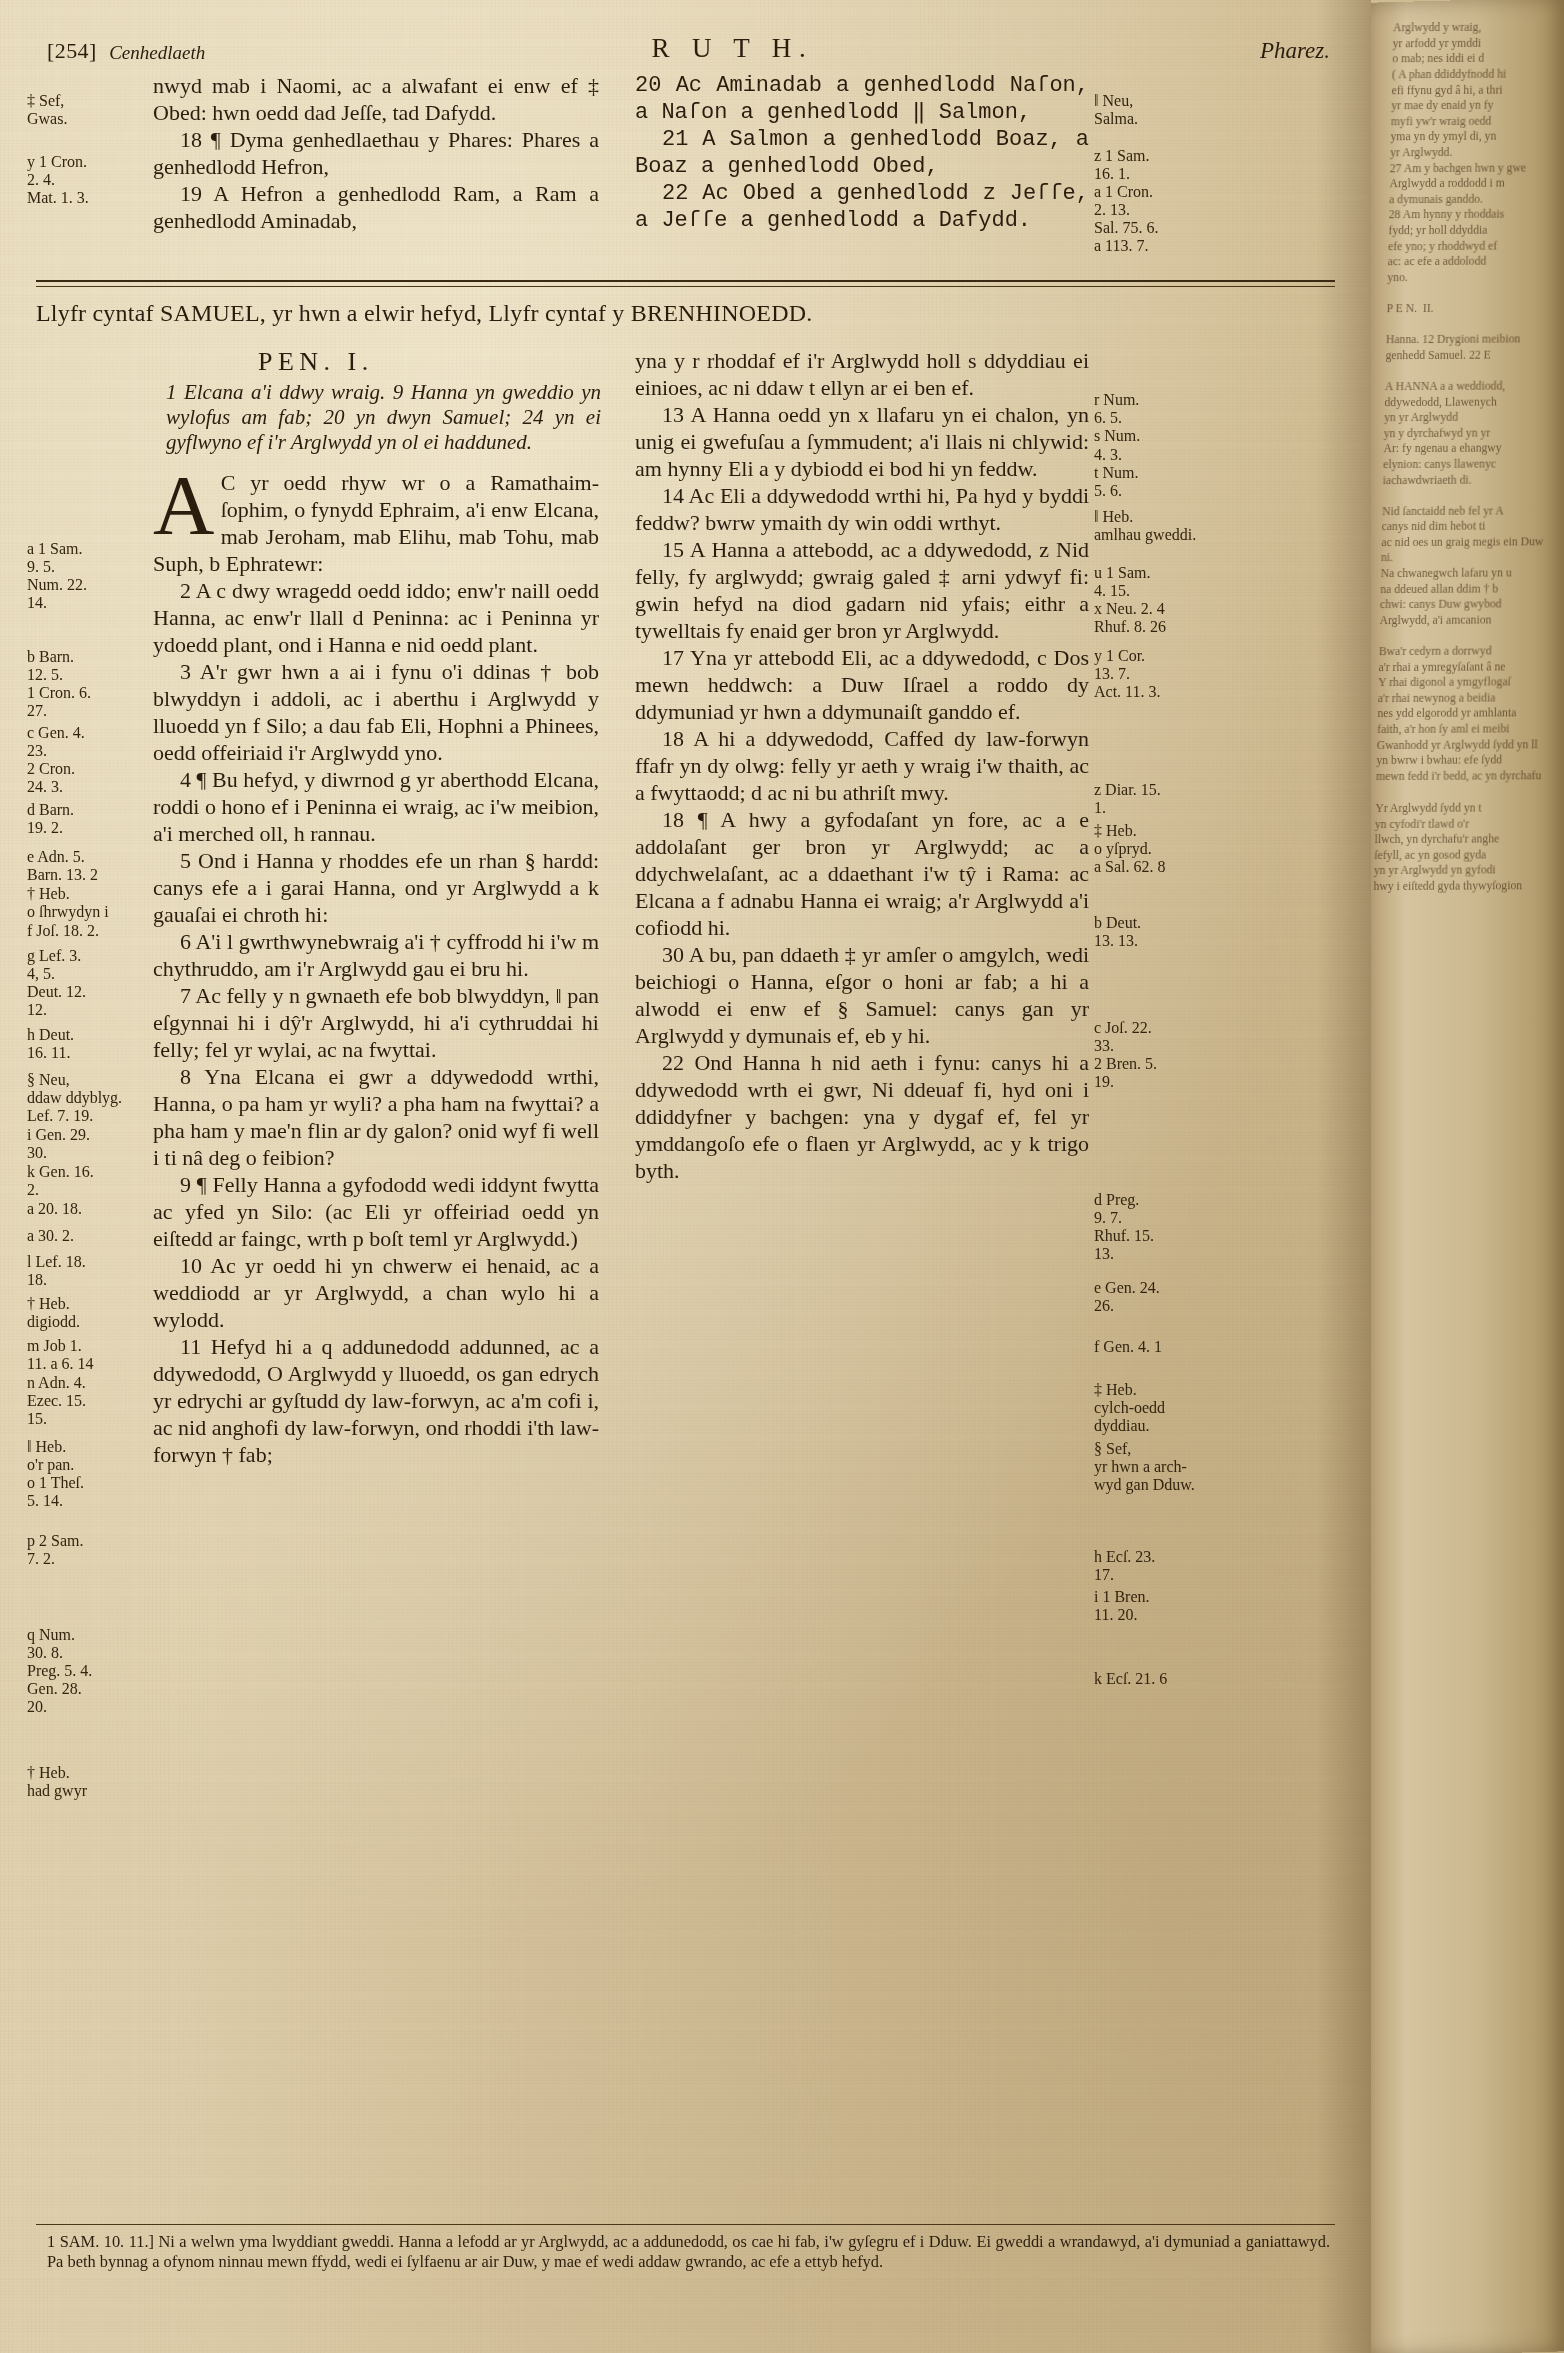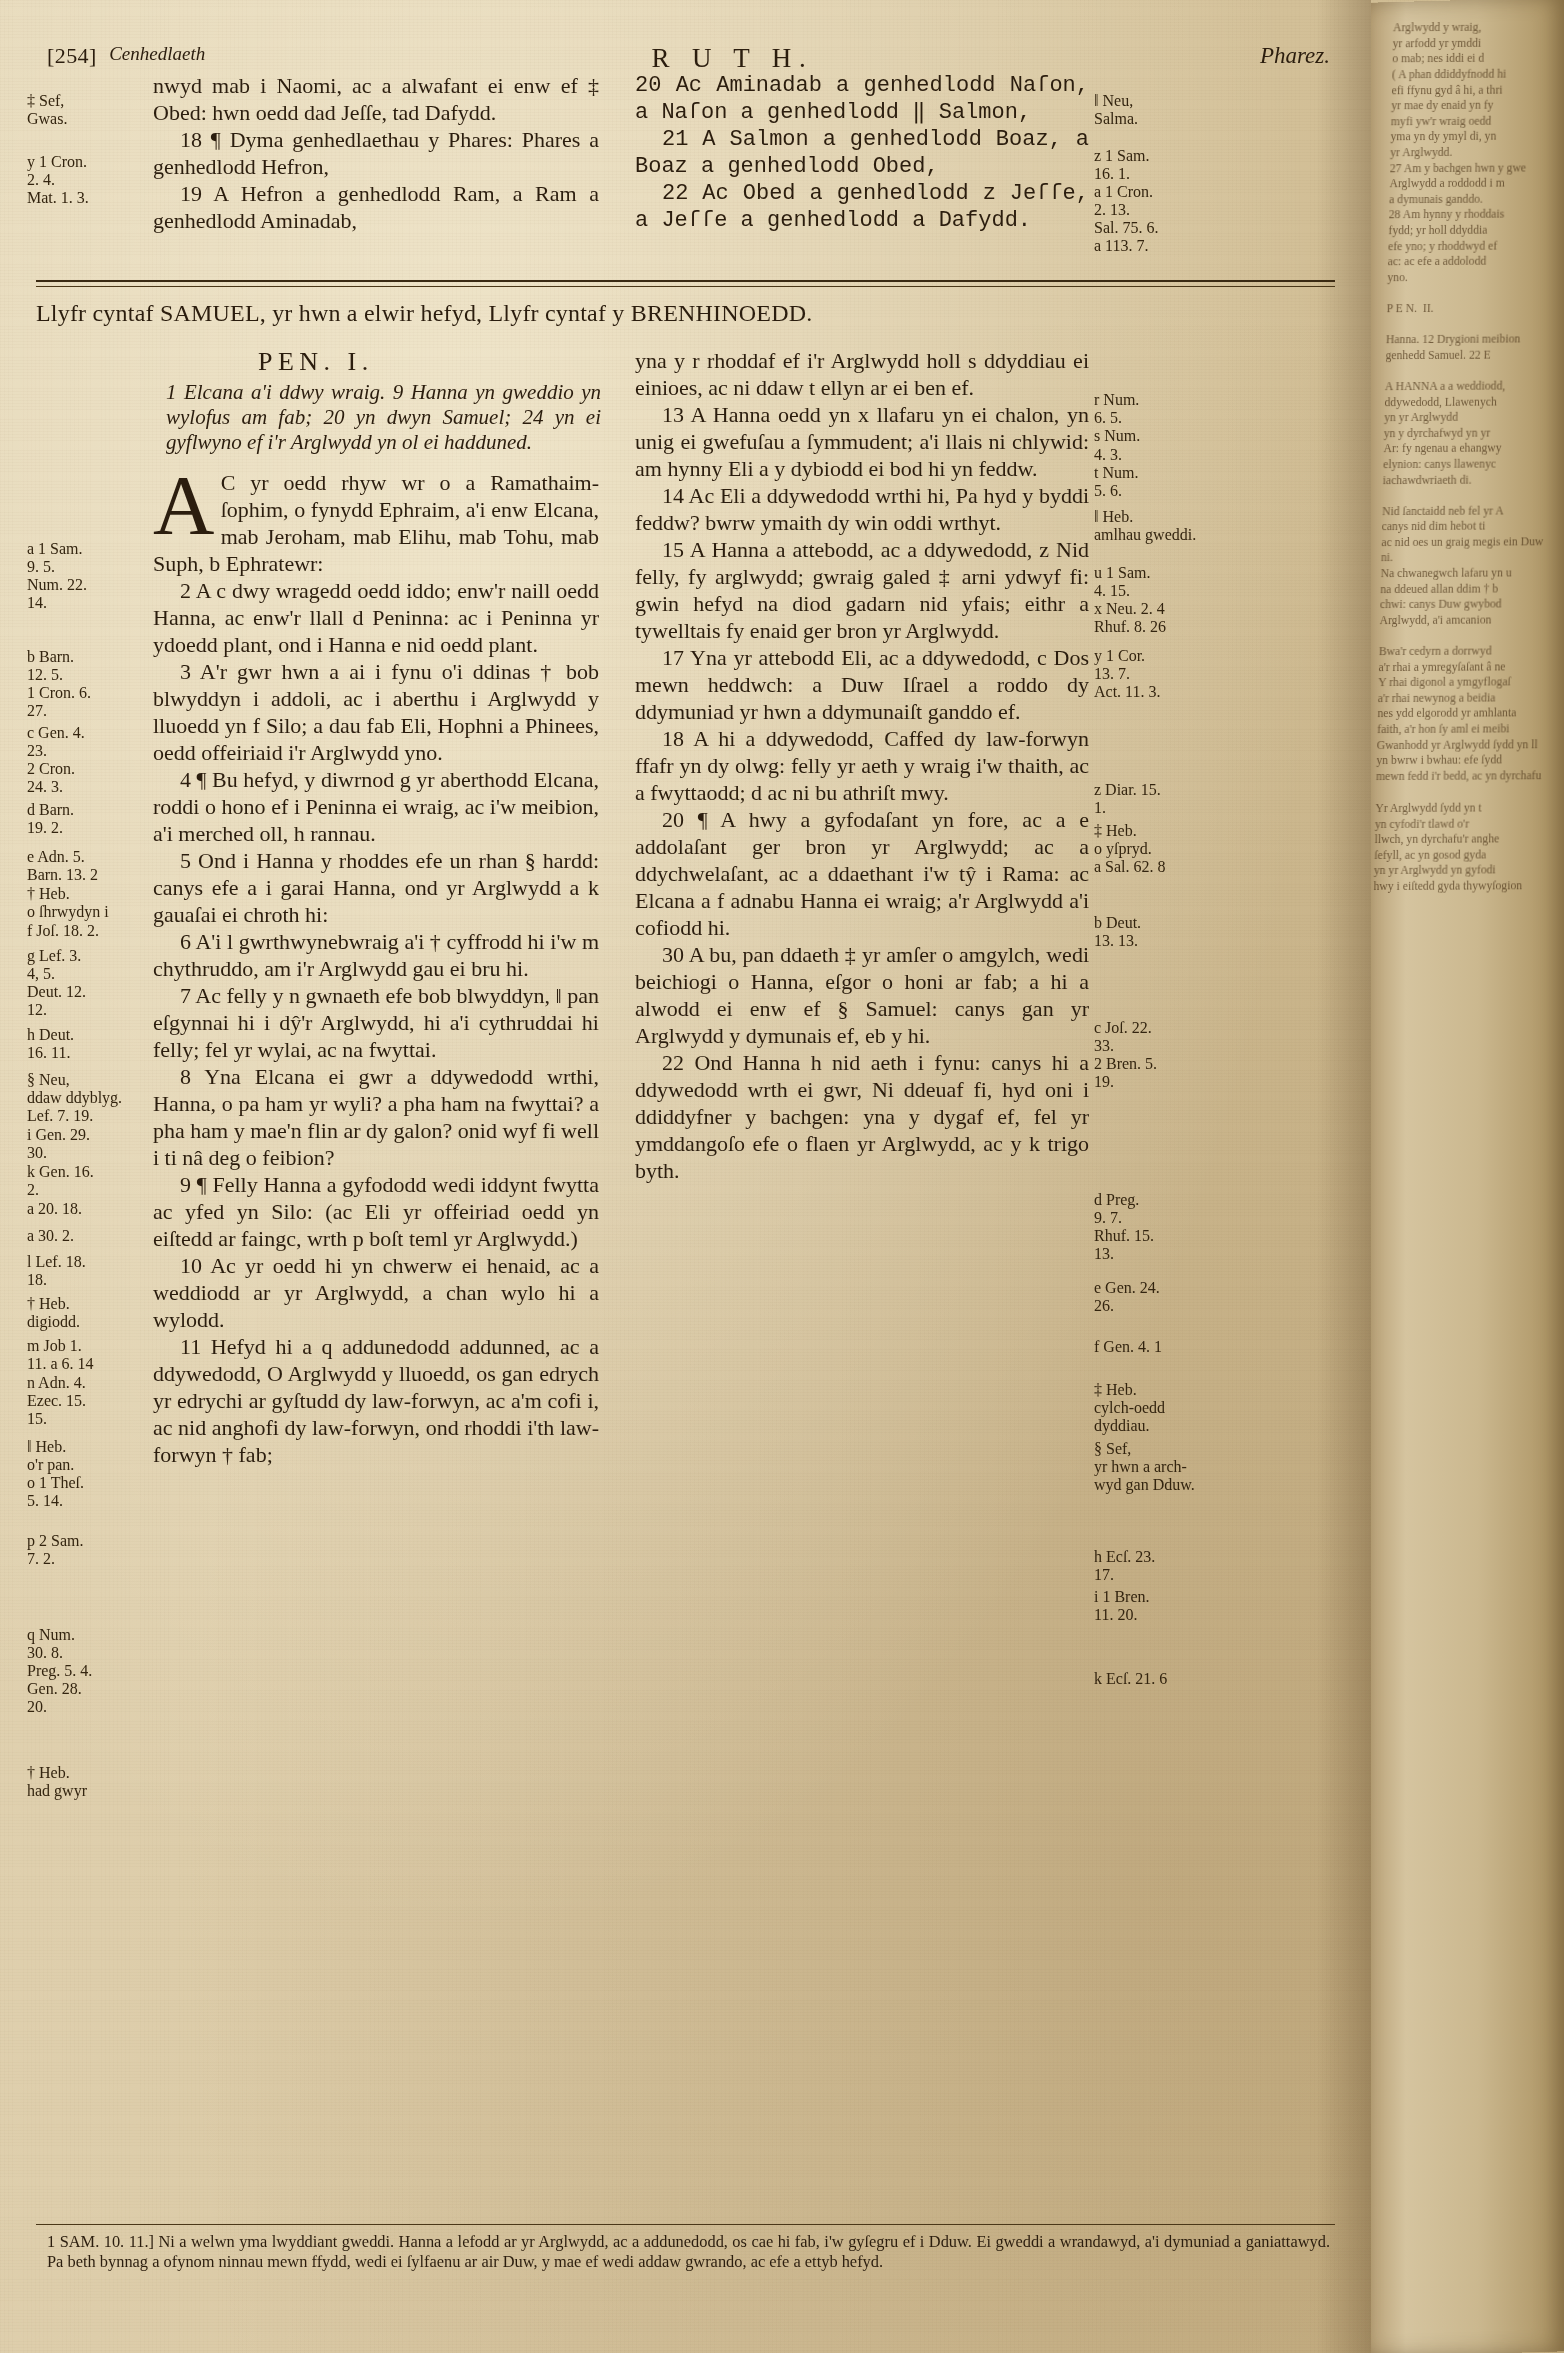--- a/index.html
+++ b/index.html
@@ -47,21 +47,21 @@
   .gutter-shadow{
     position:absolute;top:0;right:194px;width:55px;height:2354px;
     background:linear-gradient(90deg, rgba(70,45,15,0) 0%, rgba(70,45,15,.28) 100%);
   }
 
   .sheet{position:absolute;left:0;top:0;width:1371px;height:2354px;}
 
   
   .runhead{
     position:absolute;left:47px;top:30px;width:1283px;height:34px;
-    display:flex;align-items:flex-start;margin-top:13px;
+    display:flex;align-items:flex-end;
   }
   .rh-folio{font-size:22px;letter-spacing:0.4px;}
   .rh-left{font-style:italic;font-size:19px;margin-left:12.5px;}
   .rh-center{flex:1;text-align:center;font-size:27px;letter-spacing:7.8px;font-variant:small-caps;}
   .rh-right{font-style:italic;font-size:23px;}
 
   
   .ruth{
     position:absolute;left:28px;top:72px;width:1315px;height:203px;
   }
@@ -210,21 +210,21 @@
     <p>11 Hefyd hi a q addunedodd addunned, ac a ddywedodd, O Arglwydd y lluoedd, os gan edrych yr edrychi ar gyſtudd dy law-forwyn, ac a'm cofi i, ac nid anghofi dy law-forwyn, ond rhoddi i'th law-forwyn † fab;</p>
   </div>
 
   <div class="col colR">
     <p class="noind">yna y r rhoddaf ef i'r Arglwydd holl s ddyddiau ei einioes, ac ni ddaw t ellyn ar ei ben ef.</p>
     <p>13 A Hanna oedd yn x llafaru yn ei chalon, yn unig ei gwefuſau a ſymmudent; a'i llais ni chlywid: am hynny Eli a y dybiodd ei bod hi yn feddw.</p>
     <p>14 Ac Eli a ddywedodd wrthi hi, Pa hyd y byddi feddw? bwrw ymaith dy win oddi wrthyt.</p>
     <p>15 A Hanna a attebodd, ac a ddywedodd, z Nid felly, fy arglwydd; gwraig galed ‡ arni ydwyf fi: gwin hefyd na diod gadarn nid yfais; eithr a tywelltais fy enaid ger bron yr Arglwydd.</p>
     <p>17 Yna yr attebodd Eli, ac a ddywedodd, c Dos mewn heddwch: a Duw Iſrael a roddo dy ddymuniad yr hwn a ddymunaiſt ganddo ef.</p>
     <p>18 A hi a ddywedodd, Caffed dy law-forwyn ffafr yn dy olwg: felly yr aeth y wraig i'w thaith, ac a fwyttaodd; d ac ni bu athriſt mwy.</p>
-    <p>20 ¶ A hwy a gyfodaſant yn fore, ac a e addolaſant ger bron yr Arglwydd; ac a ddychwelaſant, ac a ddaethant i'w tŷ i Rama: ac Elcana a f adnabu Hanna ei wraig; a'r Arglwydd a'i cofiodd hi.</p>
+    <p>18 ¶ A hwy a gyfodaſant yn fore, ac a e addolaſant ger bron yr Arglwydd; ac a ddychwelaſant, ac a ddaethant i'w tŷ i Rama: ac Elcana a f adnabu Hanna ei wraig; a'r Arglwydd a'i cofiodd hi.</p>
     <p>30 A bu, pan ddaeth ‡ yr amſer o amgylch, wedi beichiogi o Hanna, eſgor o honi ar fab; a hi a alwodd ei enw ef § Samuel: canys gan yr Arglwydd y dymunais ef, eb y hi.</p>
     <p>22 Ond Hanna h nid aeth i fynu: canys hi a ddywedodd wrth ei gwr, Ni ddeuaf fi, hyd oni i ddiddyfner y bachgen: yna y dygaf ef, fel yr ymddangoſo efe o flaen yr Arglwydd, ac y k trigo byth.</p>
   </div>
 
   <div class="margin mL" style="top:540px;">
     <div>a 1 Sam.
 9. 5.
 Num. 22.
 14.</div>
     <div style="height:34px"></div>

